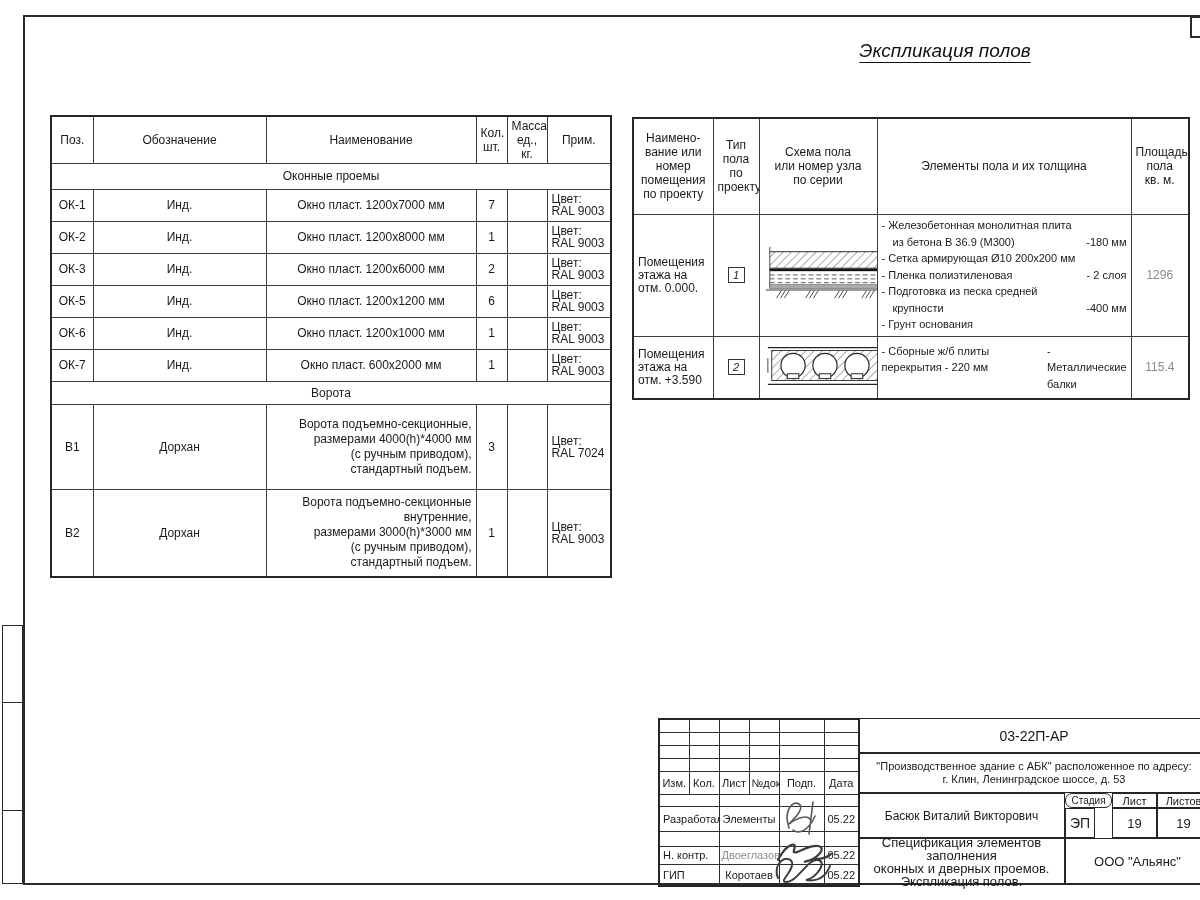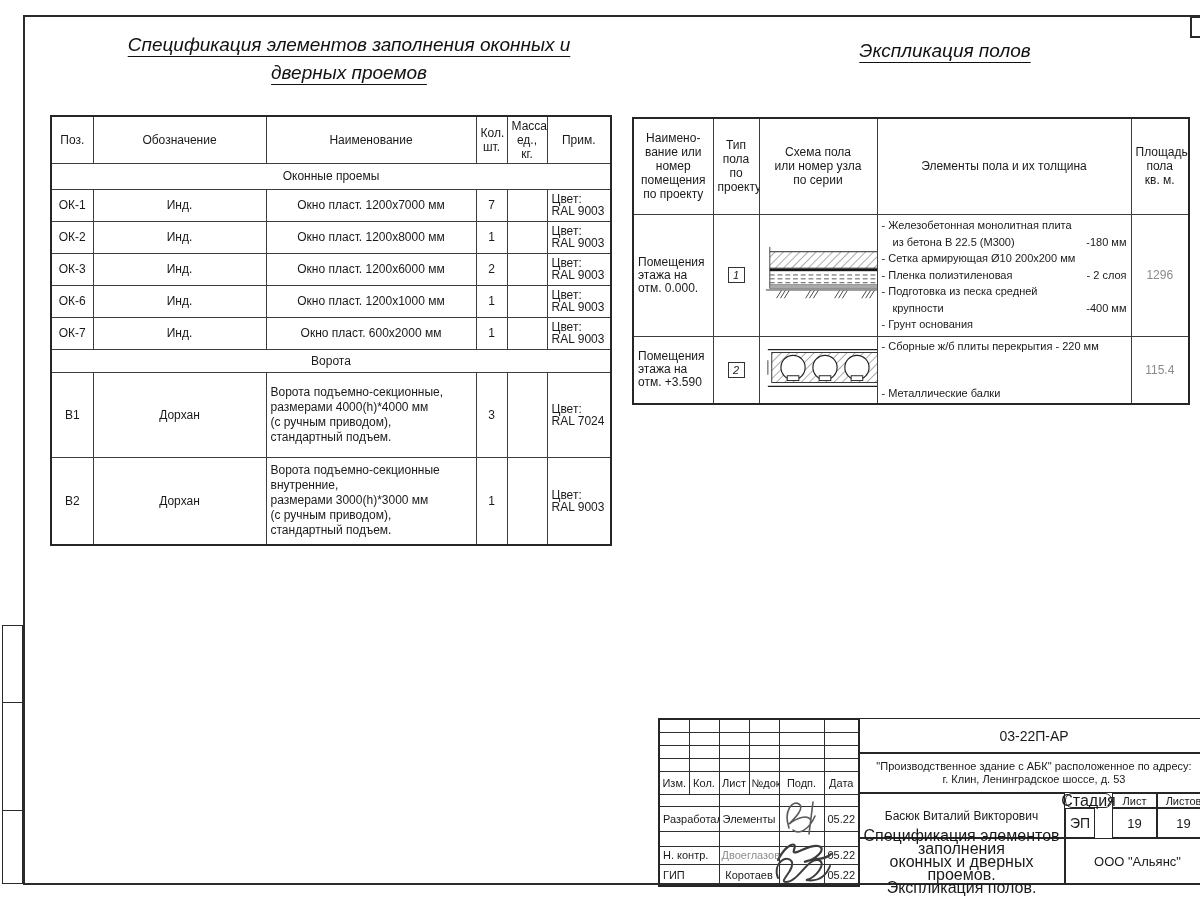--- a/index.html
+++ b/index.html
@@ -32,77 +32,75 @@
 
   
   table.gt { border-collapse:collapse; table-layout:fixed; position:absolute; background:#fff; }
   table.gt td { border:1px solid #3d3d3d; font-size:12px; padding:1px 4px; vertical-align:middle; overflow:hidden; }
   table.spec  { left:50px;  top:115px; width:560px; border:2px solid #262626; }
   table.floors{ left:632px; top:117px; width:556px; border:2px solid #262626; }
 
   .c { text-align:center; }
   .sect { text-align:center; font-size:12.5px; }
   .note-cell { font-size:10px; line-height:12px; text-align:left; padding:2px 4px; }
-  .gate-name { font-size:12px; line-height:15px; text-align:left; padding:4px 6px; }
+  .gate-name { font-size:12px; line-height:15px; text-align:right; padding:4px 6px; }
   .hdr { text-align:center; font-size:12px; line-height:14px; }
 
   .room-cell { font-size:11px; line-height:13px; padding:4px 5px; }
   .type-cell { text-align:center; }
   .type-box { display:inline-flex; align-items:center; justify-content:center;
     width:17px; height:16px; border:1px solid #333; font-size:11px; font-style:italic; }
   .schema-cell { text-align:center; vertical-align:middle; }
   .area-cell { text-align:center; color:#8a8a8a; font-size:13px; }
   .elems-cell { padding:5px 6px 4px 6px; vertical-align:top; }
   .el-line { display:flex; justify-content:space-between; font-size:11px; line-height:16.5px; }
   .el-line.indent { padding-left:11px; }
-  .elems-mid { display:flex; flex-direction:column; justify-content:space-between; height:100%;gap:31px; }
+  .elems-mid { display:flex; flex-direction:row; justify-content:space-between; height:100%;gap:31px; }
 
   
   .notes { position:absolute; left:788px; top:458px; font-size:11px; line-height:14px; color:#4a4a4a; }
 
   
   .stamp { position:absolute; left:658px; top:718px; width:552px; height:167px; }
   table.stamp-left { position:absolute; left:0; top:0; width:200px; height:167px;
     border-collapse:collapse; table-layout:fixed; border:2px solid #262626; }
   table.stamp-left td { border:1px solid #2e2e2e; font-size:11px; padding:0 2px; text-align:center; overflow:hidden; }
   .role  { font-size:10px; text-align:left !important; padding-left:3px !important; }
   .sname { font-size:10.5px; }
   .sdate { font-size:9.5px; }
   .ndok  { font-size:9px; }
   .gray  { color:#8d8d8d; }
   .stamp-cell { position:absolute; border:1px solid #262626; display:flex; align-items:center;
     justify-content:center; text-align:center; background:transparent; }
   .sc-doc     { left:200px; top:0;    width:352px; height:35px; font-size:14px; }
   .sc-proj    { left:200px; top:35px; width:352px; height:40px; font-size:11px; line-height:13px; }
   .sc-person  { left:200px; top:75px; width:207px; height:45px; font-size:12px; }
-  .sc-stage-h { left:407px; top:75px; width:47px; height:15px; font-size:16px;border-radius:7px; }
+  .sc-stage-h { left:407px; top:75px; width:47px; height:15px; font-size:10px;border-radius:7px; }
   .sc-list-h  { left:454px; top:75px; width:45px; height:15px; font-size:11px; }
   .sc-listov-h{ left:499px; top:75px; width:53px; height:15px; font-size:11px; }
   .sc-stage-v { left:407px; top:90px; width:30px; height:30px; font-size:14px; }
   .sc-list-v  { left:454px; top:90px; width:45px; height:30px; font-size:13px; }
   .sc-listov-v{ left:499px; top:90px; width:53px; height:30px; font-size:13px; }
-  .sc-title   { left:200px; top:120px; width:207px; height:47px; font-size:16px; line-height:13px; }
+  .sc-title   { left:200px; top:120px; width:207px; height:47px; font-size:13px; line-height:13px; }
   .sc-company { left:407px; top:120px; width:145px; height:47px; font-size:13px; }
   .sig { position:absolute; pointer-events:none; }
 </style>
 </head>
 <body>
 
 <div class="sheet">
 
   <div class="frame-line fl-top"></div>
   <div class="frame-line fl-left"></div>
   <div class="frame-line fl-bottom"></div>
   <div class="corner-box"></div>
   <div class="margin-box mb1"></div>
   <div class="margin-box mb2"></div>
   <div class="margin-box mb3"></div>
 
-  <div class="doc-title t-spec pre">Спецификация элементов заполнения оконных и
-дверных проемов</div>
   <div class="doc-title t-floors">Экспликация полов</div>
 
   <table class="gt spec">
     <colgroup>
         <col style="width:42px">
         <col style="width:173px">
         <col style="width:210px">
         <col style="width:31px">
         <col style="width:40px">
         <col style="width:64px">
@@ -138,20 +136,29 @@
       <td class="c">1</td>
       <td class="c"></td>
       <td class="note-cell pre">Цвет:
 RAL 9003</td>
     </tr>
     <tr style="height:32px">
       <td class="c">ОК-3</td>
       <td class="c">Инд.</td>
       <td class="c">Окно пласт. 1200х6000 мм</td>
       <td class="c">2</td>
+      <td class="c"></td>
+      <td class="note-cell pre">Цвет:
+RAL 9003</td>
+    </tr>
+    <tr style="height:32px">
+      <td class="c">ОК-5</td>
+      <td class="c">Инд.</td>
+      <td class="c">Окно пласт. 1200х1200 мм</td>
+      <td class="c">6</td>
       <td class="c"></td>
       <td class="note-cell pre">Цвет:
 RAL 9003</td>
     </tr>
     <tr style="height:32px">
       <td class="c">ОК-6</td>
       <td class="c">Инд.</td>
       <td class="c">Окно пласт. 1200х1000 мм</td>
       <td class="c">1</td>
       <td class="c"></td>
@@ -268,21 +275,21 @@
                 <line x1="114" y1="46" x2="109" y2="54"></line>
           </g>
         </svg>
       </td>
       <td class="elems-cell">
         <div class="el-line">
               <span>- Железобетонная  монолитная плита</span>
               <span class="el-val"></span>
             </div>
         <div class="el-line indent">
-              <span>из бетона В 22.5 (М300)</span>
+              <span>из бетона В 36.9 (М300)</span>
               <span class="el-val">-180 мм</span>
             </div>
         <div class="el-line">
               <span>- Сетка армирующая Ø10 200х200 мм</span>
               <span class="el-val"></span>
             </div>
         <div class="el-line">
               <span>- Пленка полиэтиленовая</span>
               <span class="el-val">- 2 слоя</span>
             </div>

